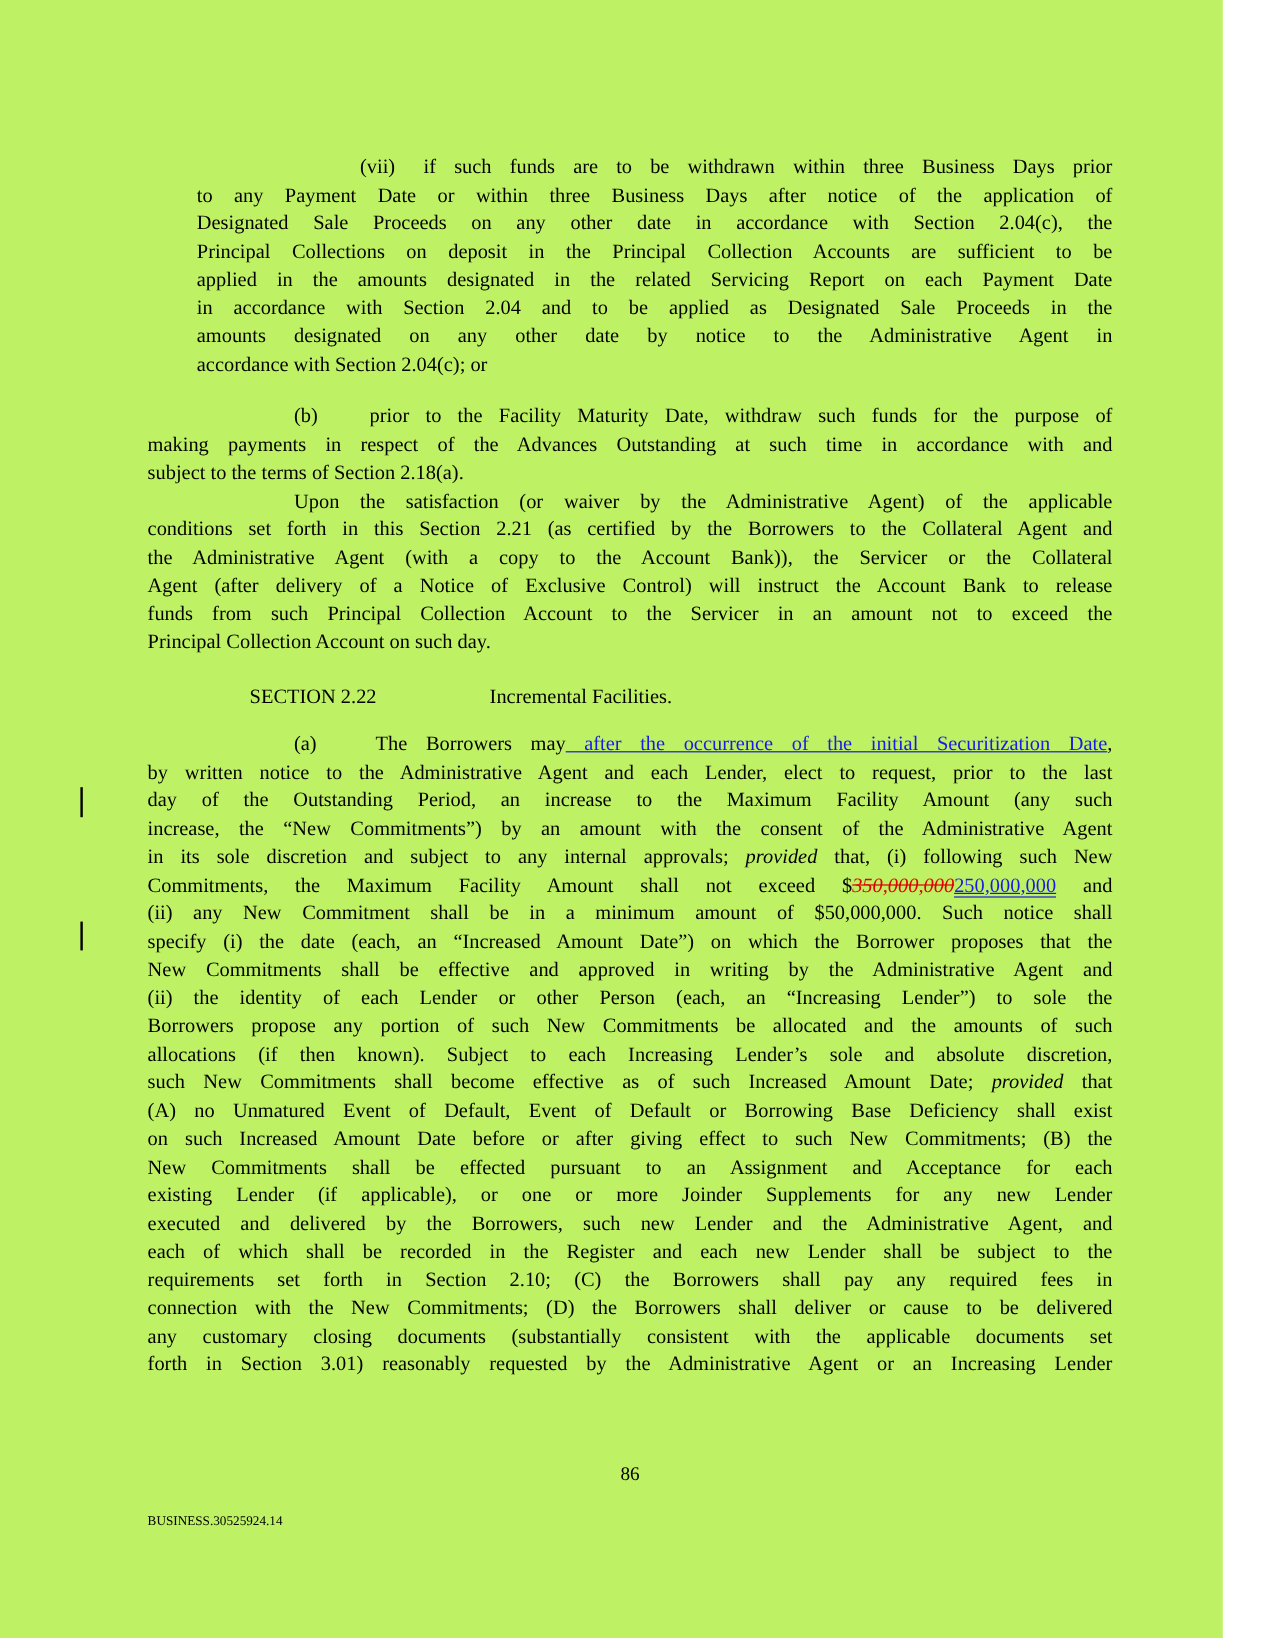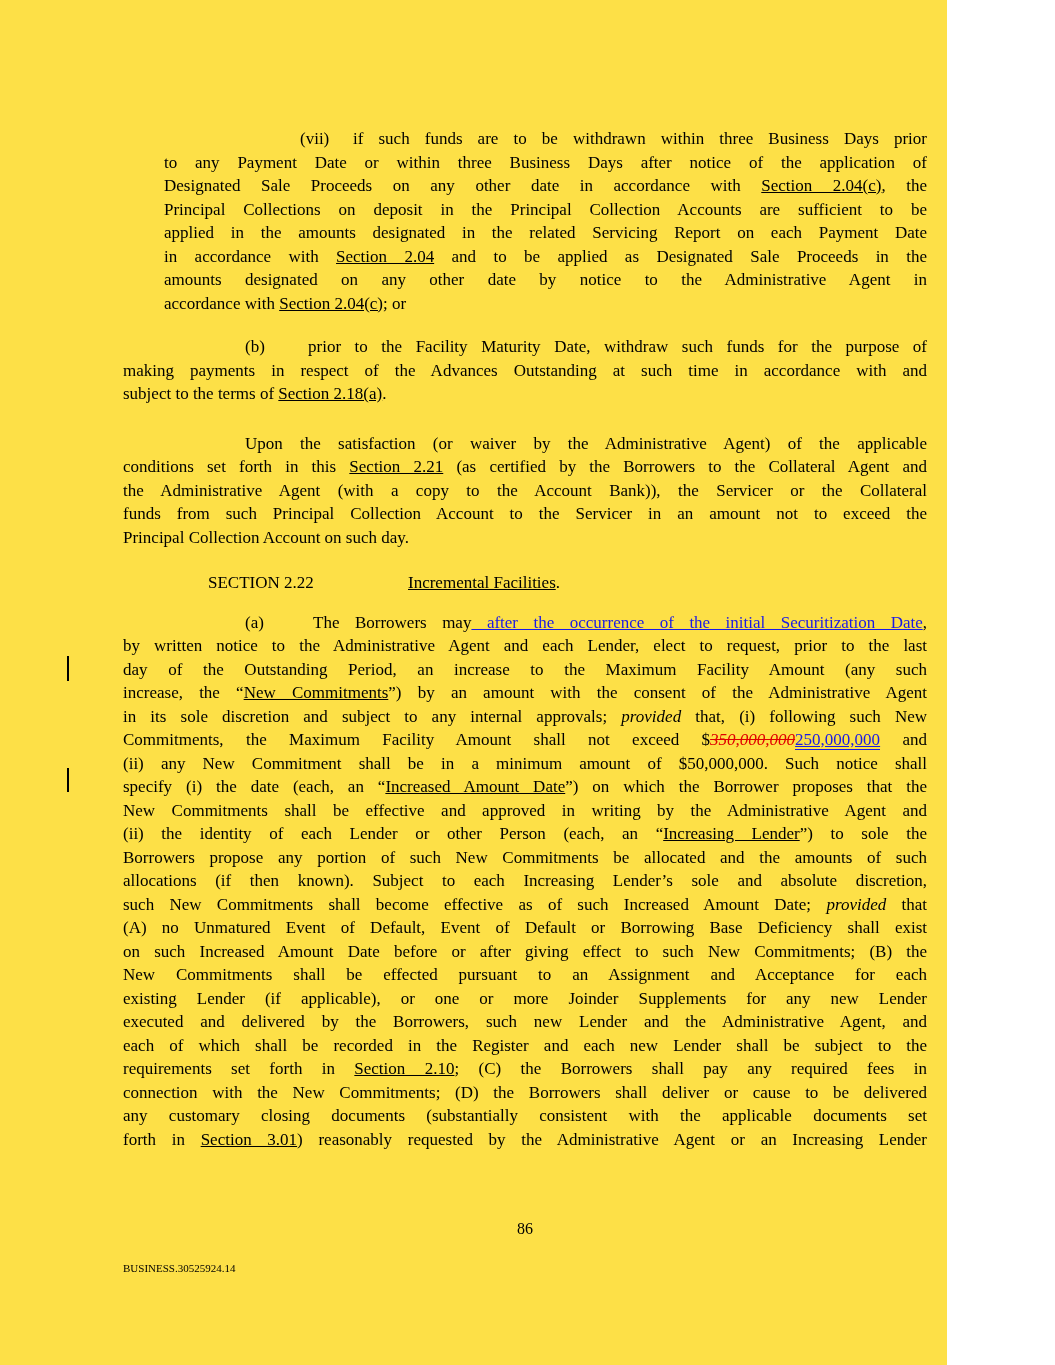--- a/index.html
+++ b/index.html
@@ -1,45 +1,45 @@
 <!DOCTYPE html>
 <html style="--ins-color: #1a1ae6; --del-color: #e00000;"><head>
 <meta charset="utf-8">
 <style>
   html,body { margin:0; padding:0; background:#ffffff; }
   .page {
     position:relative;
-    width:947px; height:1365px;
-    background:#fde047;
+    width:1019px; height:1365px;
+    background:#bef264;
     font-family:"Liberation Serif", serif;
     font-size:17px;
     color:#000;
     overflow:hidden;
   }
   .doc-body {
     position:absolute;
     left:123px; top:127px;
     width:804px;
   }
   .block { margin:0; }
   .block.indented-block { margin-left:41px; }
   .block.heading-block { margin-left:85px; margin-top:22px; }
   .block.body-b { margin-top:20px; }
-  .block.body-upon { margin-top:26px; }
+  .block.body-upon { }
   .block.body-a { margin-top:16px; }
   .ln {
     line-height:23.5px;
     text-align:justify;
     text-align-last:justify;
   }
   .ln.last { text-align-last:left; }
   .indented-block .ln.first { padding-left:136px; }
   .body-b .ln.first, .body-upon .ln.first, .body-a .ln.first { padding-left:122px; }
   .seg.p {}
-  .seg.u { text-decoration:underline; }
+  .seg.u { }
   .seg.i { font-style:italic; }
   .seg.ins { color:var(--ins-color); text-decoration:underline; }
   .seg.ins2 { color:var(--ins-color); text-decoration:underline; border-bottom:1.5px solid var(--ins-color); }
   .seg.del { color:var(--del-color); text-decoration:line-through;font-style:italic; }
   .seg.lbl-vii { display:inline-block; width:53px; }
   .seg.lbl-b  { display:inline-block; width:63px; }
   .seg.lbl-a  { display:inline-block; width:68px; }
   .seg.lbl-heading { display:inline-block; width:200px; }
   .change-bar {
     position:absolute;
@@ -75,20 +75,21 @@
       </div>
       <div class="block body-b">
         <div class="ln first"><span class="seg lbl-b">(b)</span><span class="seg p">prior to the Facility Maturity Date, withdraw such funds for the purpose of</span></div>
         <div class="ln"><span class="seg p">making payments in respect of the Advances Outstanding at such time in accordance with and</span></div>
         <div class="ln last"><span class="seg p">subject to the terms of </span><span class="seg u">Section 2.18(a)</span><span class="seg p">.</span></div>
       </div>
       <div class="block body-upon">
         <div class="ln first"><span class="seg p">Upon the satisfaction (or waiver by the Administrative Agent) of the applicable</span></div>
         <div class="ln"><span class="seg p">conditions set forth in this </span><span class="seg u">Section 2.21</span><span class="seg p"> (as certified by the Borrowers to the Collateral Agent and</span></div>
         <div class="ln"><span class="seg p">the Administrative Agent (with a copy to the Account Bank)), the Servicer or the Collateral</span></div>
+        <div class="ln"><span class="seg p">Agent (after delivery of a Notice of Exclusive Control) will instruct the Account Bank to release</span></div>
         <div class="ln"><span class="seg p">funds from such Principal Collection Account to the Servicer in an amount not to exceed the</span></div>
         <div class="ln last"><span class="seg p">Principal Collection Account on such day.</span></div>
       </div>
       <div class="block heading-block">
         <div class="ln first last"><span class="seg lbl-heading">SECTION 2.22</span><span class="seg u">Incremental Facilities</span><span class="seg p">.</span></div>
       </div>
       <div class="block body-a">
         <div class="ln first"><span class="seg lbl-a">(a)</span><span class="seg p">The Borrowers may</span><span class="seg ins"> after the occurrence of the initial Securitization Date</span><span class="seg p">,</span></div>
         <div class="ln"><span class="seg p">by written notice to the Administrative Agent and each Lender, elect to request, prior to the last</span></div>
         <div class="ln"><span class="seg p">day of the Outstanding Period, an increase to the Maximum Facility Amount (any such</span></div>

